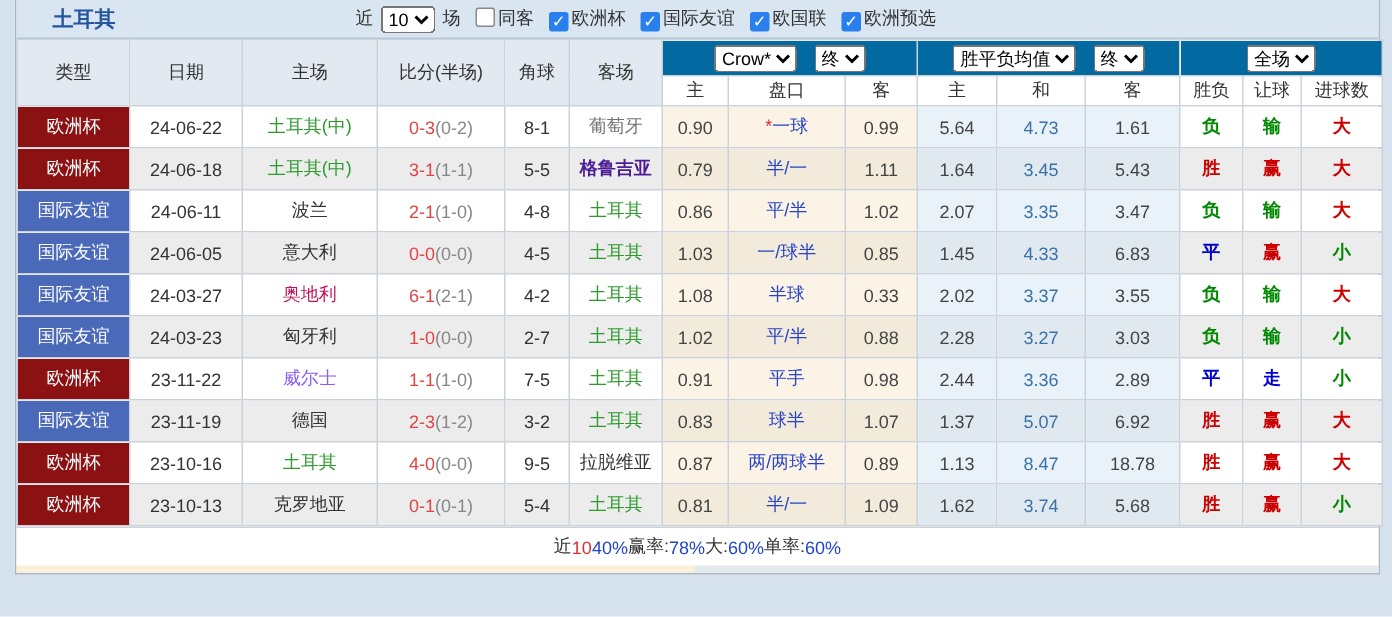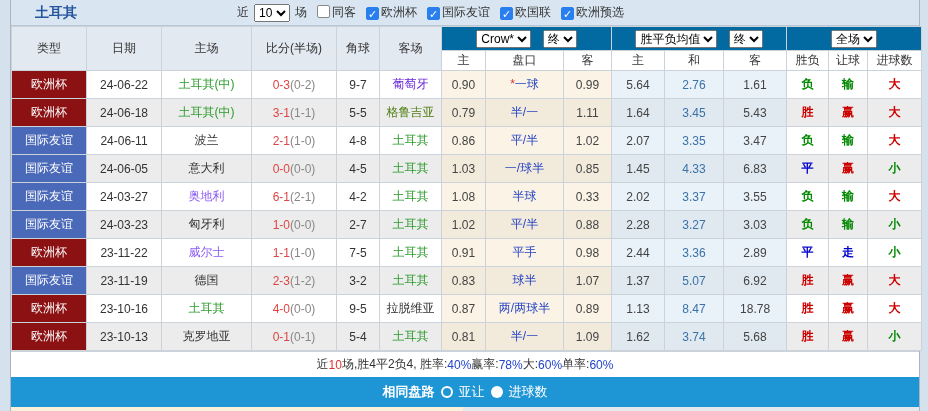--- a/index.html
+++ b/index.html
@@ -145,39 +145,39 @@
         <th>进球数</th>
       </tr>
     </thead>
     <tbody>
 
     <tr>
         <td class="type" style="background-color: rgb(139, 17, 19);">欧洲杯</td>
         <td>24-06-22</td>
         <td style="color: rgb(46, 155, 46);">土耳其(中)</td>
         <td><span class="score-full">0-3</span><span class="score-half">(0-2)</span></td>
-        <td>9-7</td>
-        <td style="color: #6d28d9; text-align: center;">葡萄牙</td>
+        <td>8-1</td>
+        <td style="color: #737373; text-align: center;">葡萄牙</td>
         <td class="hc hc-odds">0.90</td>
         <td class="hc hc-name"><span class="hc-star">*</span><span style="color:#2744c4">一球</span></td>
         <td class="hc hc-odds">0.99</td>
         <td class="avg avg-side">5.64</td>
-        <td class="avg avg-draw">2.76</td>
+        <td class="avg avg-draw">4.73</td>
         <td class="avg avg-side">1.61</td>
         <td class="res" style="color: rgb(0, 136, 0);">负</td>
         <td class="res" style="color: rgb(0, 136, 0);">输</td>
         <td class="res" style="color: rgb(204, 0, 0);">大</td>
       </tr>
         <tr>
         <td class="type" style="background-color: rgb(139, 17, 19);">欧洲杯</td>
         <td>24-06-18</td>
         <td style="color: rgb(46, 155, 46);">土耳其(中)</td>
         <td><span class="score-full">3-1</span><span class="score-half">(1-1)</span></td>
         <td>5-5</td>
-        <td style="color: #4d7c0f;">格鲁吉亚</td>
+        <td style="color: #4c1d95; font-weight: bold;">格鲁吉亚</td>
         <td class="hc hc-odds">0.79</td>
         <td class="hc hc-name"><span class="hc-star"></span><span style="color:#2744c4">半/一</span></td>
         <td class="hc hc-odds">1.11</td>
         <td class="avg avg-side">1.64</td>
         <td class="avg avg-draw">3.45</td>
         <td class="avg avg-side">5.43</td>
         <td class="res" style="color: rgb(204, 0, 0);">胜</td>
         <td class="res" style="color: rgb(204, 0, 0);">赢</td>
         <td class="res" style="color: rgb(204, 0, 0);">大</td>
       </tr>
@@ -211,21 +211,21 @@
         <td class="avg avg-side">1.45</td>
         <td class="avg avg-draw">4.33</td>
         <td class="avg avg-side">6.83</td>
         <td class="res" style="color: rgb(0, 0, 204);">平</td>
         <td class="res" style="color: rgb(204, 0, 0);">赢</td>
         <td class="res" style="color: rgb(0, 136, 0);">小</td>
       </tr>
         <tr>
         <td class="type" style="background-color: rgb(74, 105, 184);">国际友谊</td>
         <td>24-03-27</td>
-        <td style="color: #8b5cf6; margin-top: 48px;">奥地利</td>
+        <td style="color: #be185d; margin-top: 48px;">奥地利</td>
         <td><span class="score-full">6-1</span><span class="score-half">(2-1)</span></td>
         <td>4-2</td>
         <td style="color: rgb(46, 155, 46);">土耳其</td>
         <td class="hc hc-odds">1.08</td>
         <td class="hc hc-name"><span class="hc-star"></span><span style="color:#2744c4">半球</span></td>
         <td class="hc hc-odds">0.33</td>
         <td class="avg avg-side">2.02</td>
         <td class="avg avg-draw">3.37</td>
         <td class="avg avg-side">3.55</td>
         <td class="res" style="color: rgb(0, 136, 0);">负</td>
@@ -316,36 +316,28 @@
         <td class="res" style="color: rgb(204, 0, 0);">胜</td>
         <td class="res" style="color: rgb(204, 0, 0);">赢</td>
         <td class="res" style="color: rgb(0, 136, 0);">小</td>
       </tr>
       </tbody>
   </table>
 
   <div class="summary">
     <span>近</span>
       <span class="red">10</span>
-      <span>场,胜4平2负4, 胜率:</span>
       <span class="blue">40%</span>
       <span> 赢率:</span>
       <span class="blue">78%</span>
       <span> 大:</span>
       <span class="blue">60%</span>
       <span> 单率:</span>
       <span class="blue">60%</span>
   </div>
 
-  <div class="footerbar">
-    <span class="grp">相同盘路</span>
-    <span class="radio outline"></span>
-    <span>亚让</span>
-    <span class="radio filled"></span>
-    <span>进球数</span>
-  </div>
 
   <div class="peek">
     <div class="left"></div>
     <div class="right"></div>
   </div>
 
 </div>
 
 </body></html>

